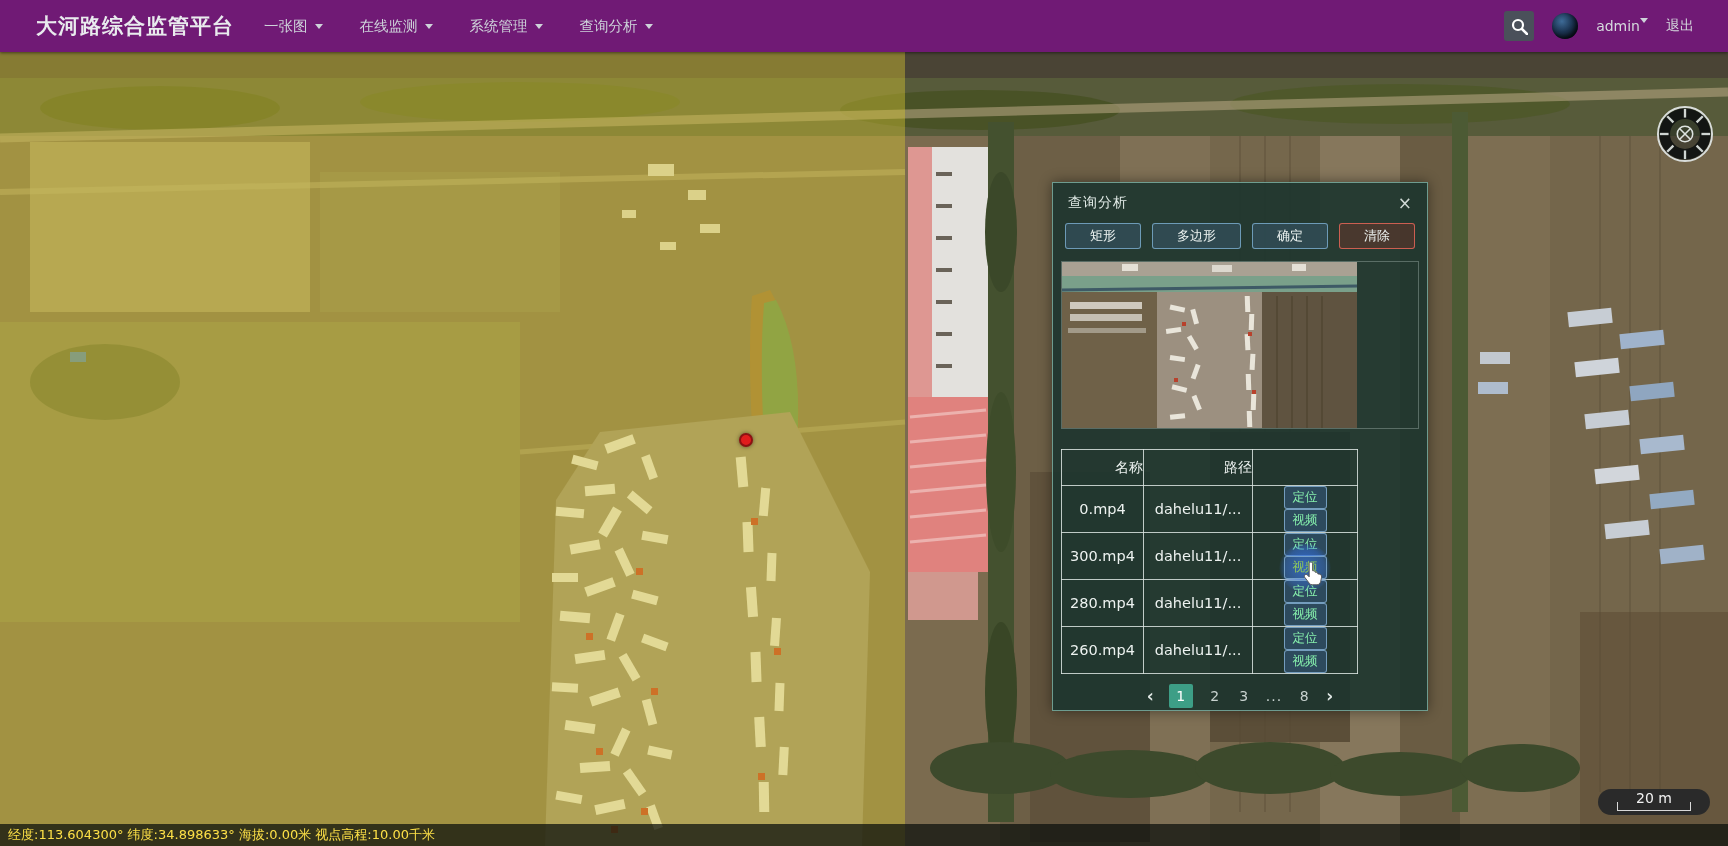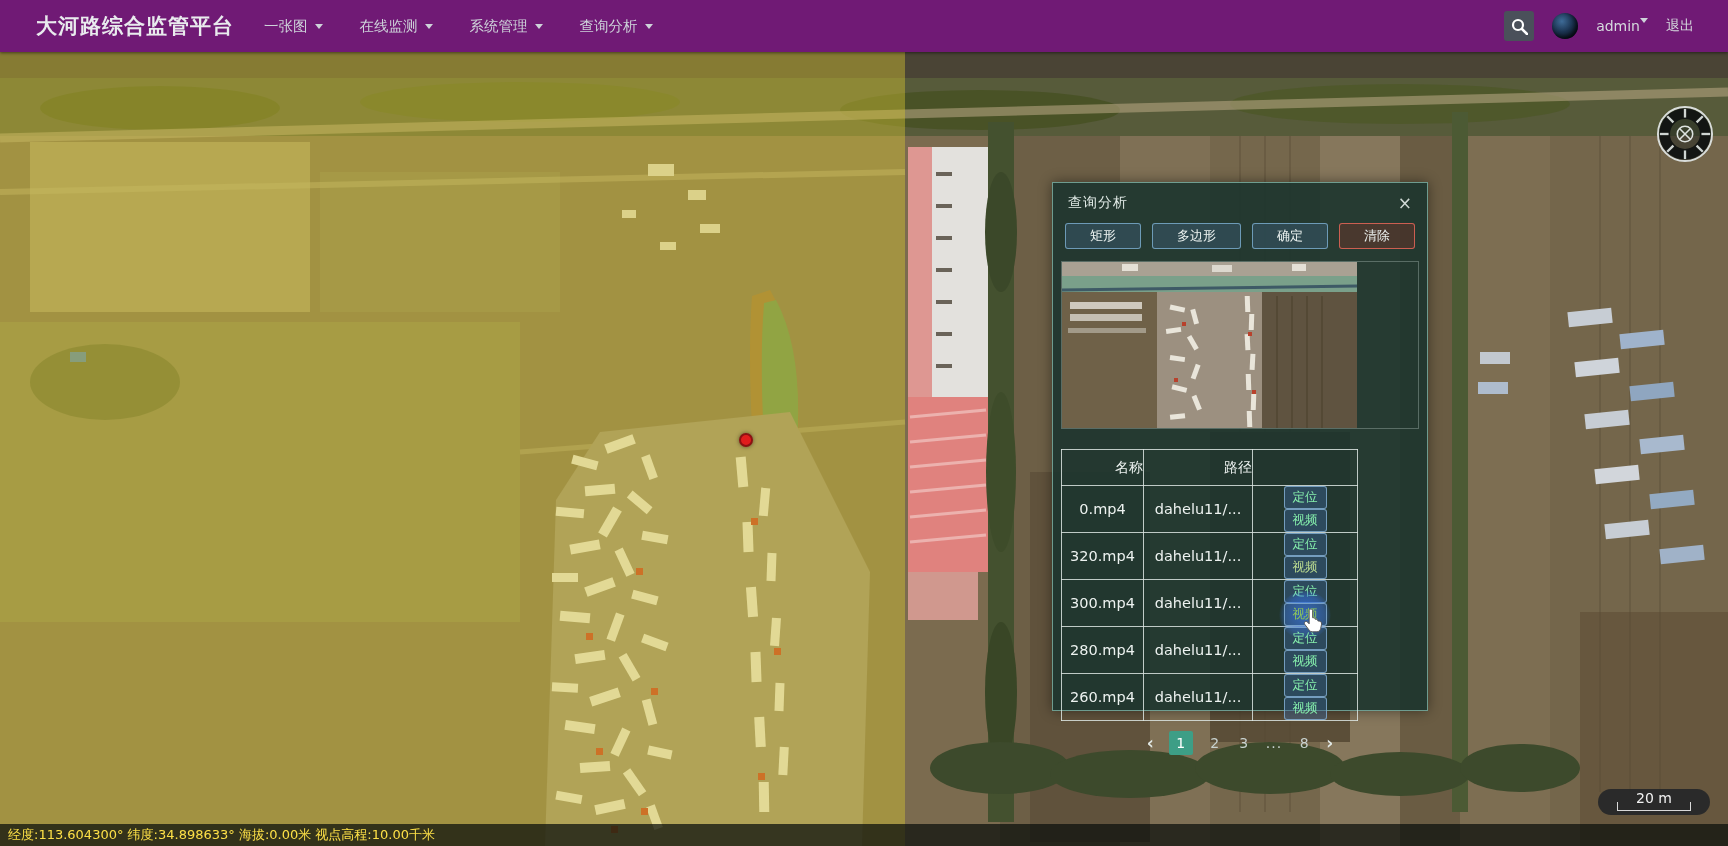--- a/index.html
+++ b/index.html
@@ -388,28 +388,20 @@
       </tr>
       <tr>
         <td>0.mp4</td>
         <td>dahelu11/...</td>
         <td class="actions">
           <button class="act-btn">定位</button>
           <button class="act-btn">视频</button>
         </td>
       </tr>
       <tr>
-        <td>320.mp4</td>
-        <td>dahelu11/...</td>
-        <td class="actions">
-          <button class="act-btn">定位</button>
-          <button class="act-btn video-lit">视频</button>
-        </td>
-      </tr>
-      <tr>
         <td>300.mp4</td>
         <td>dahelu11/...</td>
         <td class="actions">
           <button class="act-btn">定位</button>
           <span class="glow-wrap">
             <button class="act-btn">视频</button>
             <svg class="hand-cursor" width="22" height="24" viewBox="0 0 20 22">
               <path d="M7.4 1.6 C7.4 .7 8.1 0 9 0 C9.9 0 10.6 .7 10.6 1.6 V8 H11.4 C12.2 8 12.9 8.6 13 9.4 H13.8 C14.7 9.4 15.4 10.1 15.4 11 H16.4 C17.9 11 19.1 12.4 18.8 13.9 L17.9 18 C17.6 19.7 16.2 20.9 14.5 20.9 H10.2 C9.2 20.9 8.2 20.4 7.6 19.6 L3.4 14.1 C2.9 13.5 2.9 12.6 3.4 12 C4 11.2 5.2 11.2 5.9 12 L7.4 13.6 Z" fill="#ffffff" stroke="#555" stroke-width="0.9"></path>
             </svg>
           </span>

